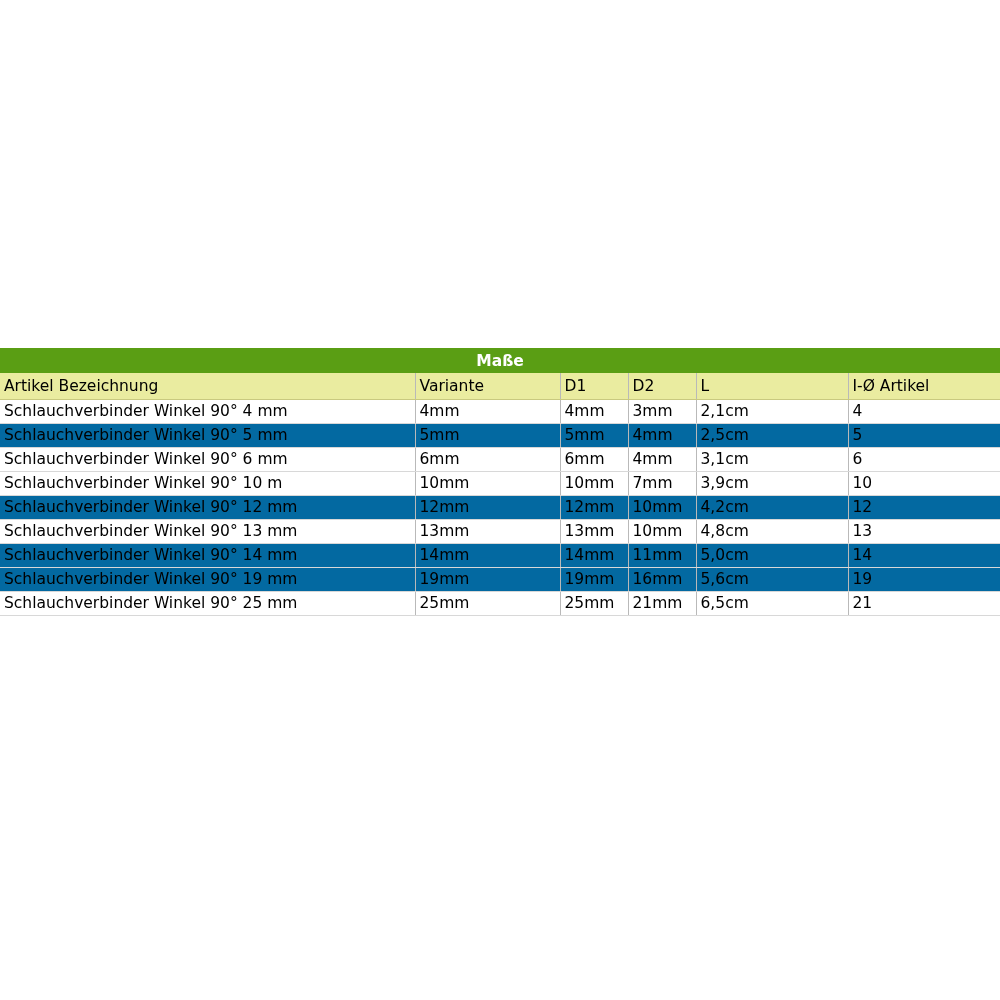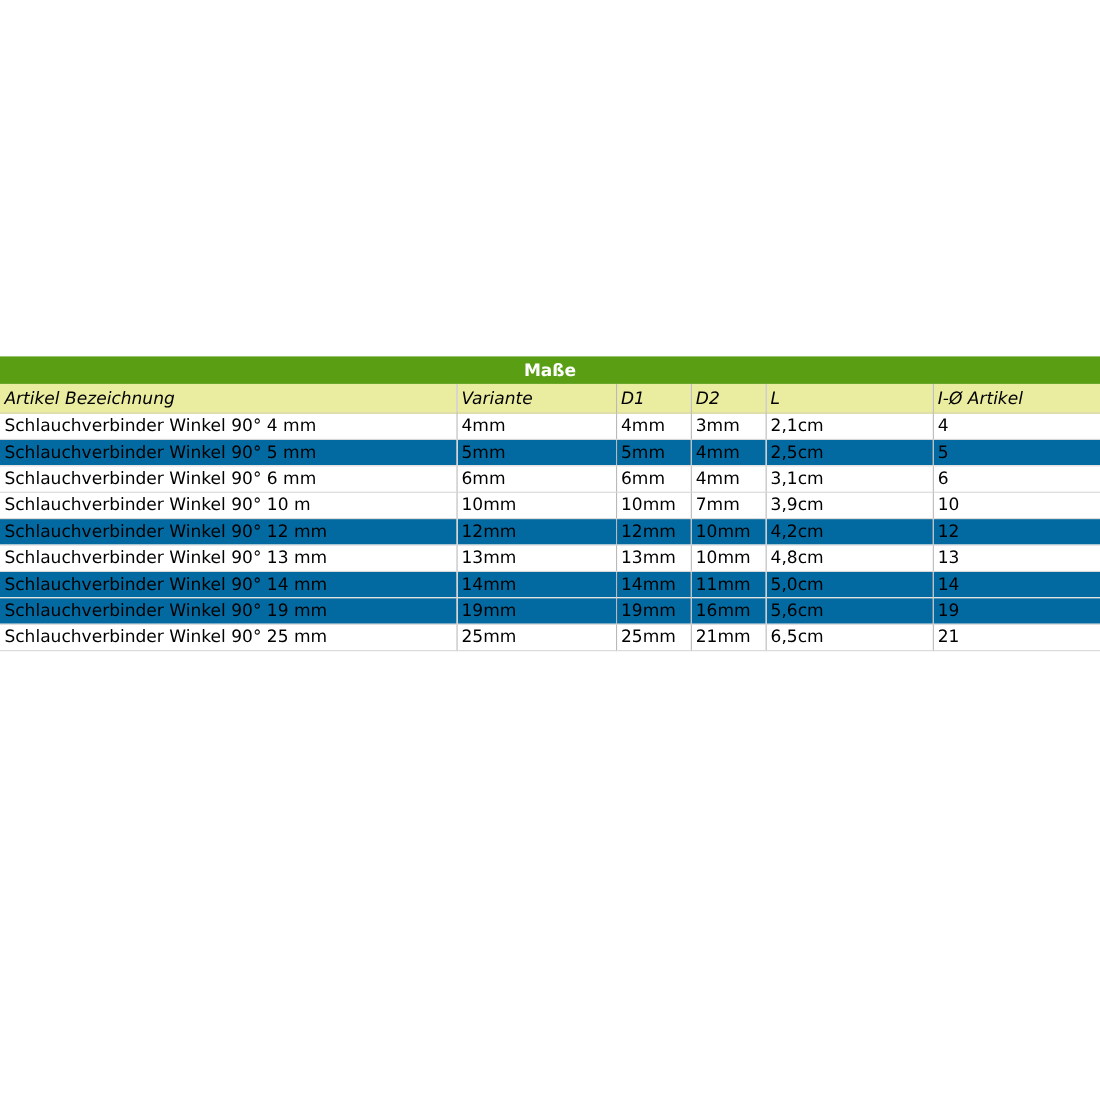--- a/index.html
+++ b/index.html
@@ -9,21 +9,21 @@
     width: 1000px;
     height: 1000px;
     overflow: hidden;
   }
   body {
     font-family: "DejaVu Sans", sans-serif;
   }
   .sheet {
     position: absolute;
     left: 0;
-    top: 324px;
+    top: 348px;
     width: 1000px;
   }
   table.dims {
     border-collapse: collapse;
     width: 1000px;
     table-layout: fixed;
     font-size: 15.5px;
     color: #000000;
   }
   table.dims td, table.dims th {
@@ -46,21 +46,20 @@
     font-weight: bold;
     text-align: center;
     border-right: none;
     height: 25px;
     font-size: 15.5px;
   }
   tr.head-row td {
     background: #eaeca0;
     border-bottom: 1px solid #c9c97f;
     height: 26px;
-    font-style: italic;
   }
   tr.data-row td {
     border-bottom: 1px solid #d8d8d8;
   }
   tr.odd td { background: #ffffff; }
   tr.even td { background: #0369a1; }
   td.num { text-align: right; }
   
   col.c0 { width: 415px; }
   col.c1 { width: 145px; }

